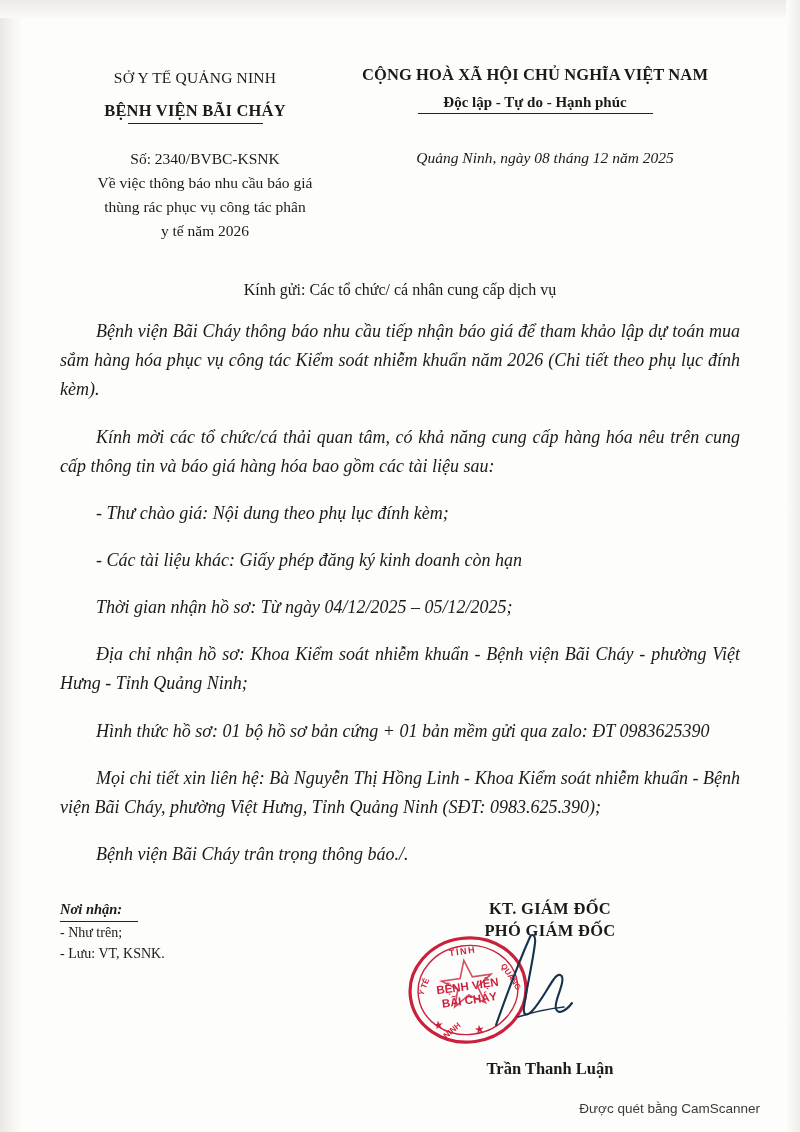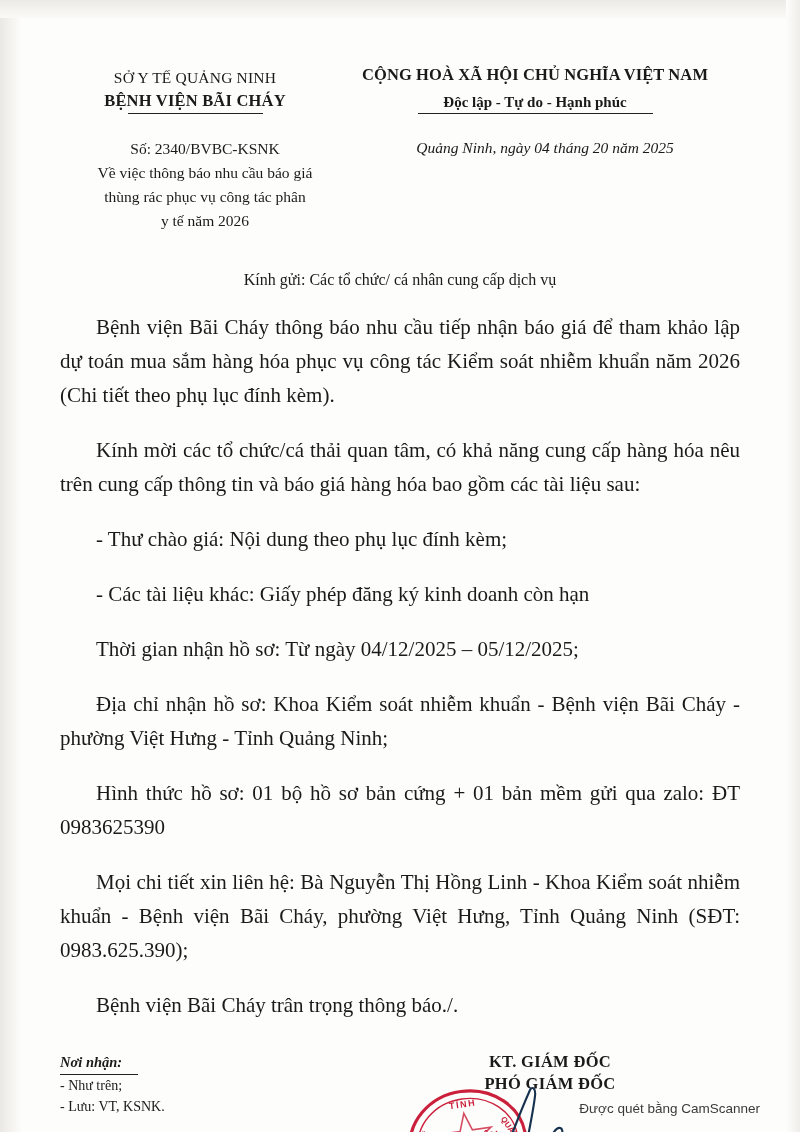--- a/index.html
+++ b/index.html
@@ -67,21 +67,21 @@
     padding-top: 10px;
   }
   .org-line1 {
     font-size: 15.5px;
     letter-spacing: .2px;
   }
   .org-line2 {
     font-size: 16.5px;
     font-weight: bold;
     letter-spacing: .2px;
-    margin-top: 4px;
+    margin-top: 14px;
   }
   .nation-line1 {
     font-size: 16.5px;
     font-weight: bold;
     letter-spacing: .1px;
   }
   .nation-line2 {
     font-size: 15px;
     font-weight: bold;
     margin-top: 9px;
@@ -117,23 +117,24 @@
   }
 
   
   .recipient {
     margin-top: 38px;
     text-align: center;
     font-size: 16px;
   }
   .body-text {
     margin-top: 7px;
-    font-size: 21px;
+    font-size: 18px;
     line-height: 1.62;
     text-align: justify;
+    font-style: italic;
   }
   .para {
     text-indent: 36px;
     margin-bottom: 2px;
   }
   .para.dash { text-indent: 36px; }
 
   
   .sign-row {
     display: flex;
@@ -235,21 +236,21 @@
     </div>
 
     <div class="meta-row">
       <div class="meta-left">
         <div>Số: 2340/BVBC-KSNK</div>
         <div>Về việc thông báo nhu cầu báo giá</div>
         <div>thùng rác phục vụ công tác phân</div>
         <div>y tế năm 2026</div>
       </div>
       <div class="meta-right">
-        <div class="place-date">Quảng Ninh, ngày 04 tháng 20 năm 2025</div>
+        <div class="place-date">Quảng Ninh, ngày 08 tháng 12 năm 2025</div>
       </div>
     </div>
 
     <div class="recipient">Kính gửi: Các tổ chức/ cá nhân cung cấp dịch vụ</div>
 
     <div class="body-text">
       <p class="para">Bệnh viện Bãi Cháy thông báo nhu cầu tiếp nhận báo giá để tham khảo lập dự toán mua sắm hàng hóa phục vụ công tác Kiểm soát nhiễm khuẩn năm 2026 (Chi tiết theo phụ lục đính kèm).</p>
       <p class="para">Kính mời các tổ chức/cá thải quan tâm, có khả năng cung cấp hàng hóa nêu trên cung cấp thông tin và báo giá hàng hóa bao gồm các tài liệu sau:</p>
       <p class="para dash">- Thư chào giá: Nội dung theo phụ lục đính kèm;</p>
       <p class="para dash">- Các tài liệu khác: Giấy phép đăng ký kinh doanh còn hạn</p>

